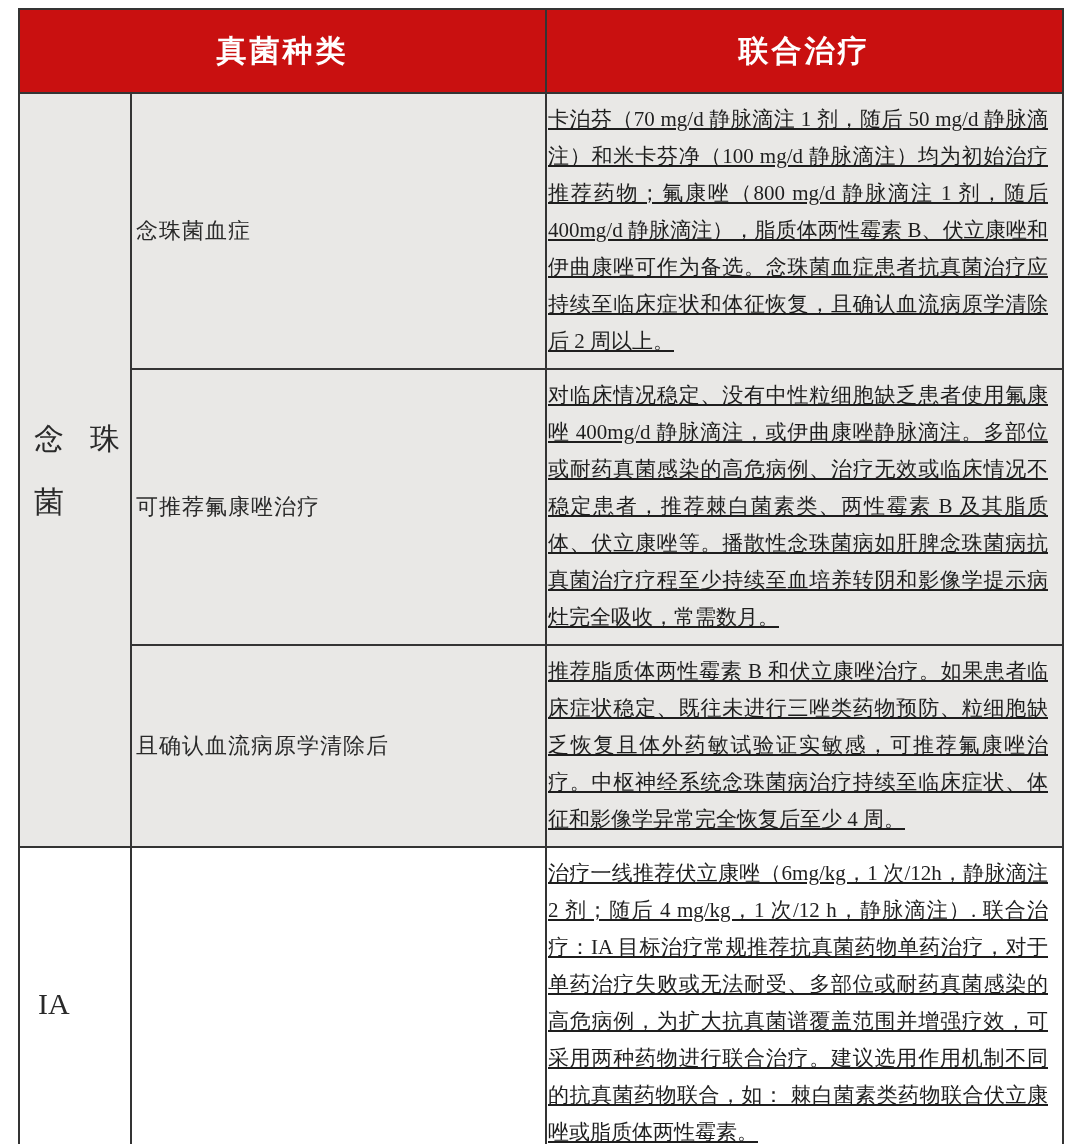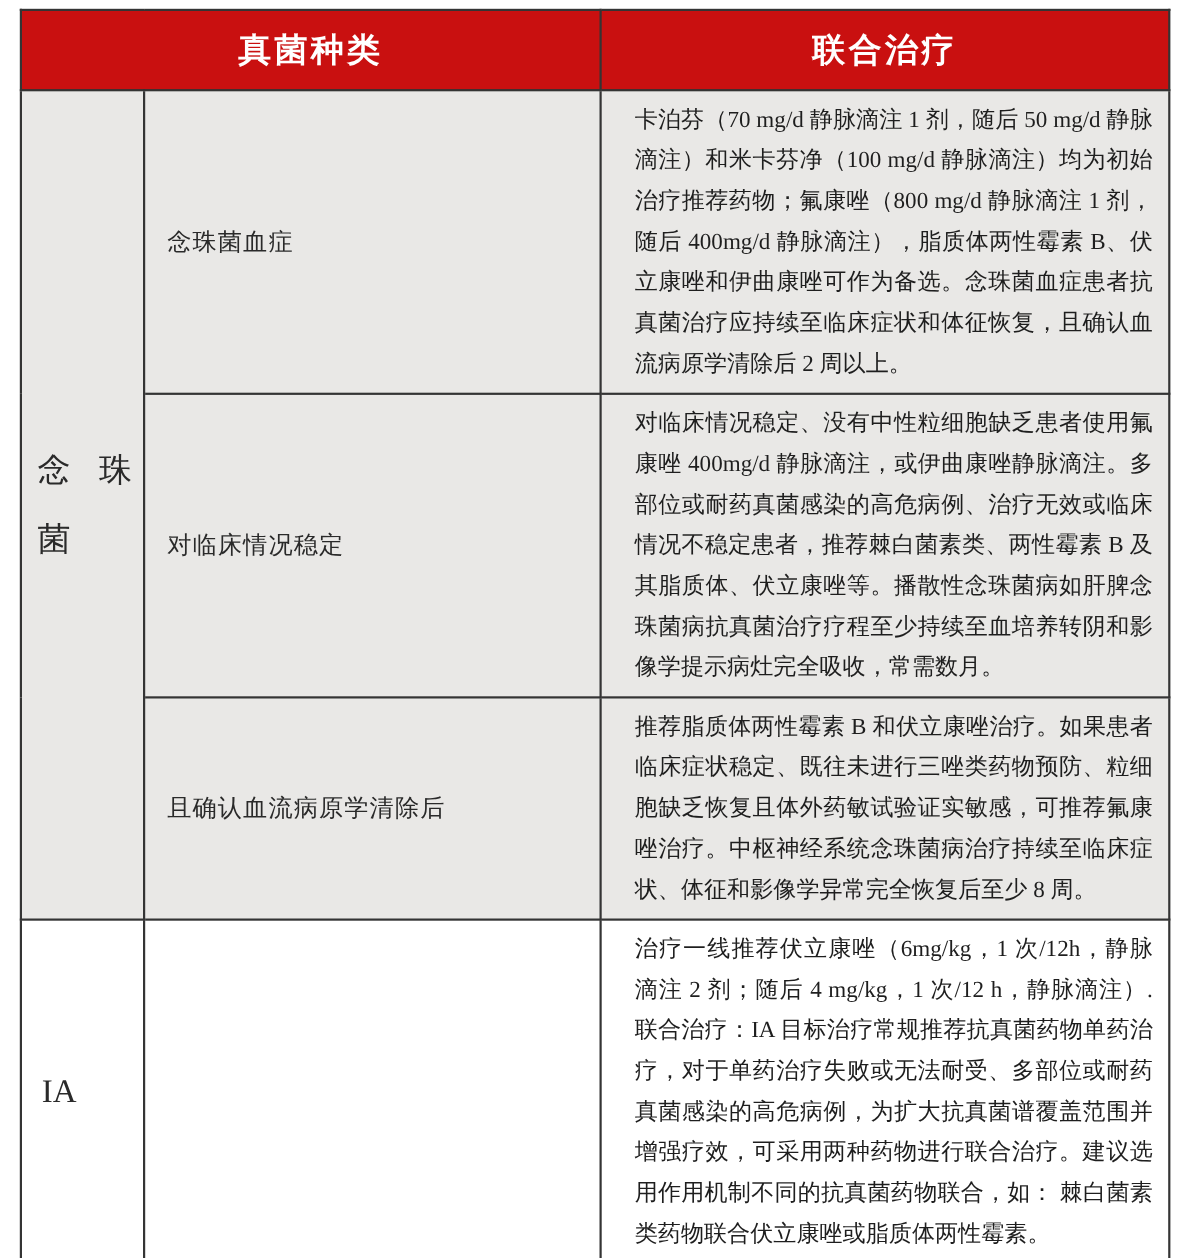--- a/index.html
+++ b/index.html
@@ -28,21 +28,21 @@
   th, td {
     border: 2px solid #343434;
     box-sizing: border-box;
   }
 
   thead th {
     background: #C91010;
     color: #ffffff;
     font-size: 30px;
     font-weight: bold;
-    height: 73px;
+    height: 84px;
     text-align: center;
     vertical-align: middle;
     letter-spacing: 3px;
   }
 
   td.bg-gray { background: #E9E8E6; }
   td.bg-white { background: #ffffff; }
 
   td.species-cell {
     vertical-align: middle;
@@ -59,32 +59,33 @@
   }
   td.species-latin {
     font-size: 30px;
     padding-left: 18px;
   }
 
   td.disease-cell {
     vertical-align: middle;
     font-size: 22px;
     color: #2a2a2a;
-    padding: 0 10px 0 20px;
+    padding: 0 10px 0 4px;
     letter-spacing: 1px;
   }
 
   td.treatment-cell {
     vertical-align: top;
     font-size: 21px;
     line-height: 37px;
     color: #1e1e1e;
     text-align: justify;
     text-align-last: left;
-    padding: 7px 14px 8px 30px;
+    padding: 7px 14px 8px 1px;
+    text-decoration: underline;
   }
 
   tr.row-1 { height: 266px; }
   tr.row-2 { height: 268px; }
   tr.row-3 { height: 193px; }
   tr.row-4 { height: 305px; }
 </style>
 </head>
 <body>
 
@@ -103,26 +104,26 @@
     </thead>
     <tbody>
       <tr class="row-1">
         <td class="bg-gray species-cell" rowspan="3">
           <div class="species-justify">念珠菌</div>
         </td>
         <td class="bg-gray disease-cell">念珠菌血症</td>
         <td class="bg-gray treatment-cell">卡泊芬（70 mg/d 静脉滴注 1 剂，随后 50 mg/d 静脉滴注）和米卡芬净（100 mg/d 静脉滴注）均为初始治疗推荐药物；氟康唑（800 mg/d 静脉滴注 1 剂，随后 400mg/d 静脉滴注），脂质体两性霉素 B、伏立康唑和伊曲康唑可作为备选。念珠菌血症患者抗真菌治疗应持续至临床症状和体征恢复，且确认血流病原学清除后 2 周以上。</td>
       </tr>
       <tr class="row-2">
-        <td class="bg-gray disease-cell">对临床情况稳定</td>
+        <td class="bg-gray disease-cell">可推荐氟康唑治疗</td>
         <td class="bg-gray treatment-cell">对临床情况稳定、没有中性粒细胞缺乏患者使用氟康唑 400mg/d 静脉滴注，或伊曲康唑静脉滴注。多部位或耐药真菌感染的高危病例、治疗无效或临床情况不稳定患者，推荐棘白菌素类、两性霉素 B 及其脂质体、伏立康唑等。播散性念珠菌病如肝脾念珠菌病抗真菌治疗疗程至少持续至血培养转阴和影像学提示病灶完全吸收，常需数月。</td>
       </tr>
       <tr class="row-3">
         <td class="bg-gray disease-cell">且确认血流病原学清除后</td>
-        <td class="bg-gray treatment-cell">推荐脂质体两性霉素 B 和伏立康唑治疗。如果患者临床症状稳定、既往未进行三唑类药物预防、粒细胞缺乏恢复且体外药敏试验证实敏感，可推荐氟康唑治疗。中枢神经系统念珠菌病治疗持续至临床症状、体征和影像学异常完全恢复后至少 8 周。</td>
+        <td class="bg-gray treatment-cell">推荐脂质体两性霉素 B 和伏立康唑治疗。如果患者临床症状稳定、既往未进行三唑类药物预防、粒细胞缺乏恢复且体外药敏试验证实敏感，可推荐氟康唑治疗。中枢神经系统念珠菌病治疗持续至临床症状、体征和影像学异常完全恢复后至少 4 周。</td>
       </tr>
       <tr class="row-4">
         <td class="bg-white species-cell species-latin">IA</td>
         <td class="bg-white disease-cell"></td>
         <td class="bg-white treatment-cell">治疗一线推荐伏立康唑（6mg/kg，1 次/12h，静脉滴注 2 剂；随后 4 mg/kg，1 次/12 h，静脉滴注）. 联合治疗：IA 目标治疗常规推荐抗真菌药物单药治疗，对于单药治疗失败或无法耐受、多部位或耐药真菌感染的高危病例，为扩大抗真菌谱覆盖范围并增强疗效，可采用两种药物进行联合治疗。建议选用作用机制不同的抗真菌药物联合，如： 棘白菌素类药物联合伏立康唑或脂质体两性霉素。</td>
       </tr>
     </tbody>
   </table>
 </div>
 

